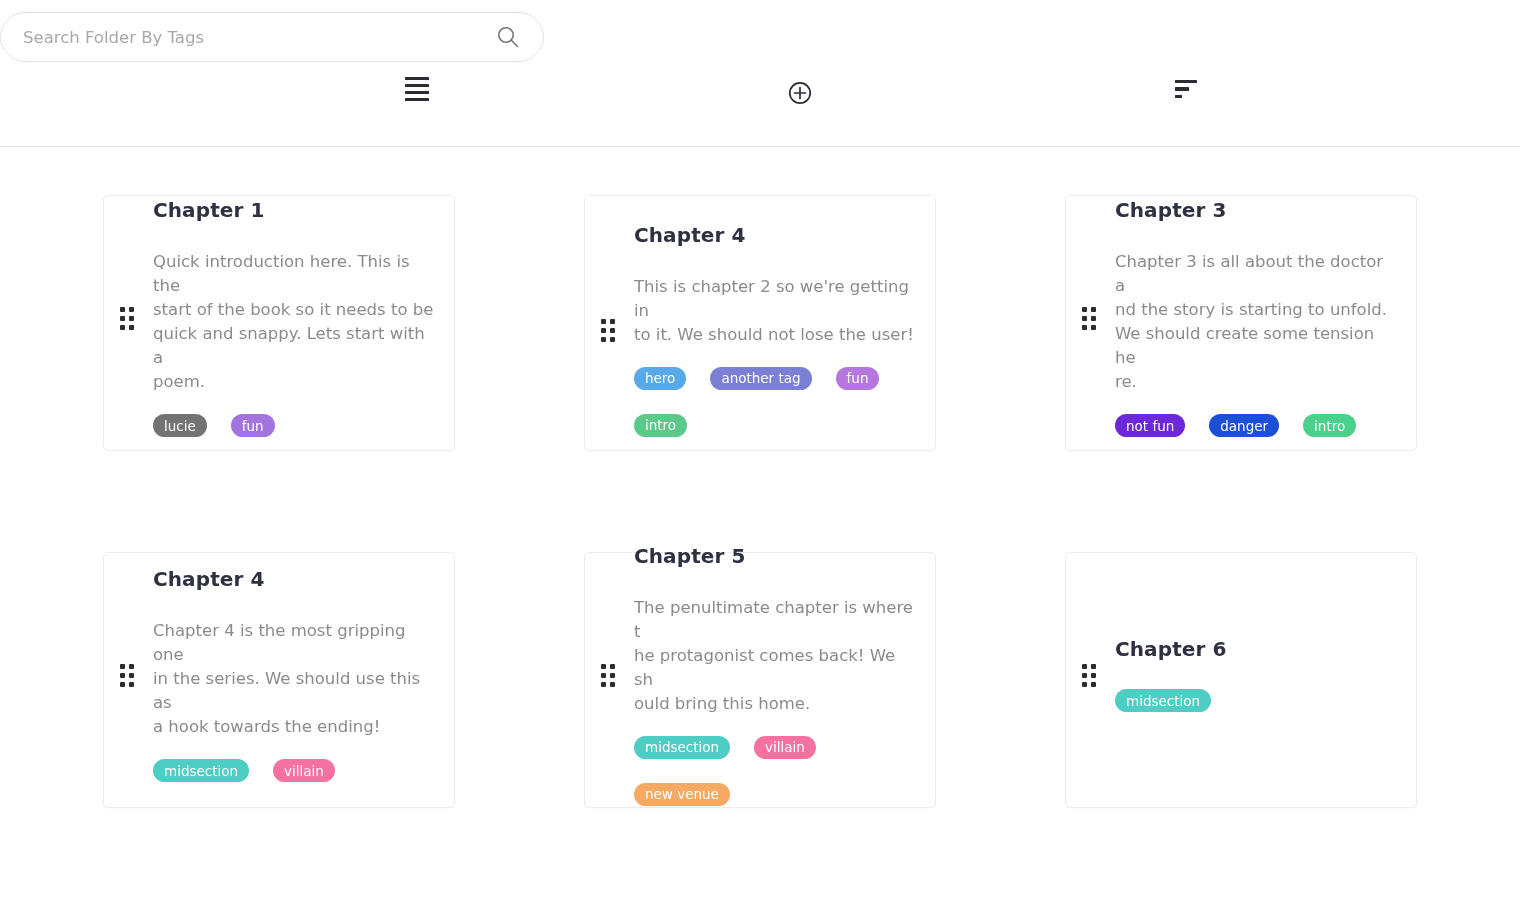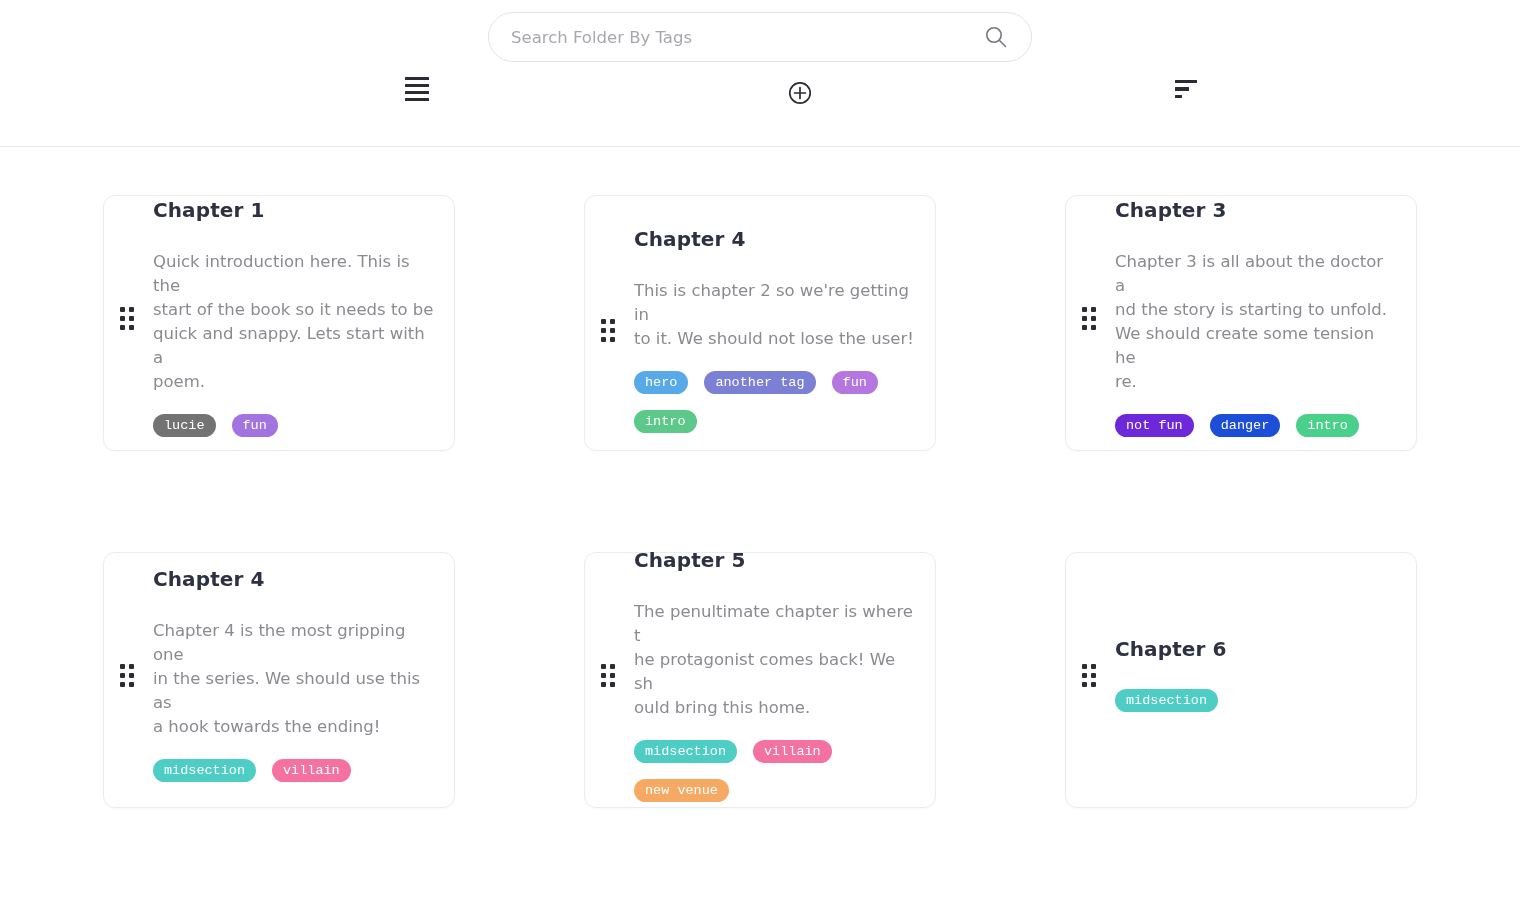--- a/index.html
+++ b/index.html
@@ -9,21 +9,21 @@
     background: #ffffff;
     font-family: "DejaVu Sans", "Liberation Sans", sans-serif;
     overflow: hidden;
   }
 
   
   .search-wrap {
     width: 100%;
     padding-top: 12px;
     display: flex;
-    justify-content: center;
+    justify-content: flex-start;
   }
   .search-box {
     width: 544px;
     height: 50px;
     border: 1px solid #e3e3e6;
     border-radius: 26px;
     background: #fff;
     display: flex;
     align-items: center;
     padding: 0 22px 0 20px;
@@ -83,21 +83,21 @@
   .row {
     display: flex;
     justify-content: center;
     gap: 129px;
     margin-bottom: 101px;
   }
   .card {
     width: 352px;
     background: #fff;
     border: 1px solid #ececee;
-    border-radius: 12px;
+    border-radius: 5px;
     box-shadow: 0 1px 2px rgba(0,0,0,0.025);
     display: flex;
     align-items: center;
     padding: 0 18px 10px 16px;
   }
   .card.h-tall { height: 256px; }
 
   .drag-handle {
     flex: none;
     width: 14px;
@@ -128,22 +128,21 @@
   .card-text {
     font-size: 16.5px;
     line-height: 24px;
     color: #8a8b91;
     margin: 0 0 20px 0;
     white-space: pre-line;
   }
   .tags {
     display: flex;
     flex-wrap: wrap;
-    gap: 16px;
-    font-family: Liberation Mono, monospace;
+    gap: 24px;
   }
   .tag {
     display: inline-flex;
     align-items: center;
     height: 23px;
     padding: 0 11px;
     border-radius: 12px;
     font-size: 13.5px;
     color: #ffffff;
     white-space: nowrap;

